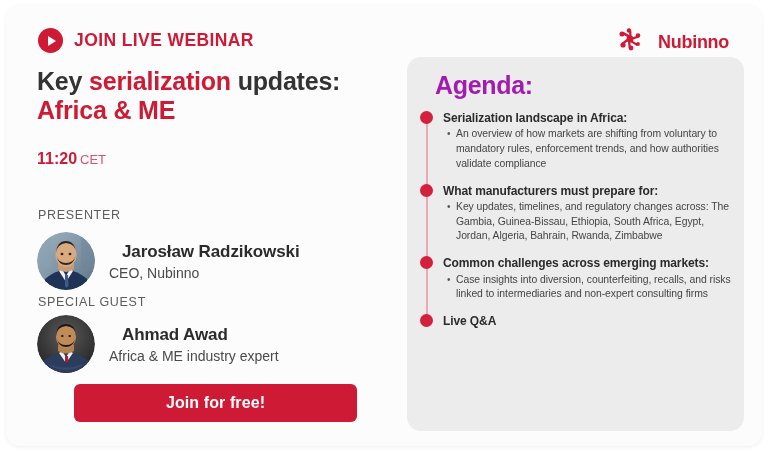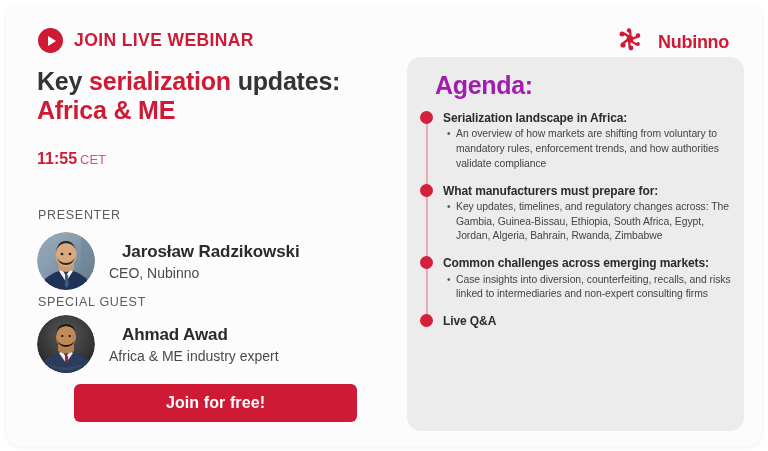--- a/index.html
+++ b/index.html
@@ -295,21 +295,21 @@
         <span class="live-text">JOIN LIVE WEBINAR</span>
       </div>
 
       <div class="headline">
         <span>Key </span><span class="accent">serialization</span><span> updates:</span><br>
         <span class="accent">Africa &amp; ME</span>
       </div>
 
       <div class="date-block">
         <div class="time-line">
-          <span class="time-main">11:55</span><span class="time-zone">CET</span>
+          <span class="time-main">11:20</span><span class="time-zone">CET</span>
         </div>
       </div>
 
       <div class="role-label role-presenter">PRESENTER</div>
 
       <div class="person person-presenter">
         <div class="avatar">
           <svg width="58" height="58" viewBox="0 0 58 58" aria-hidden="true">
             <defs>
               <clipPath id="cp1">

